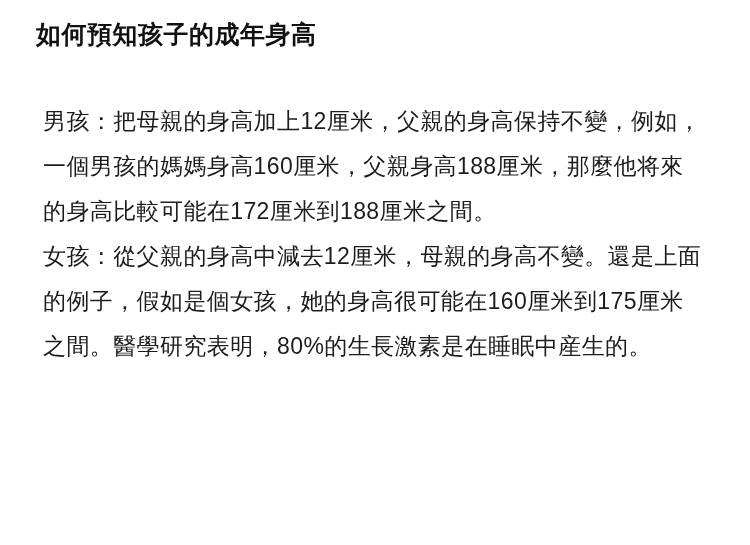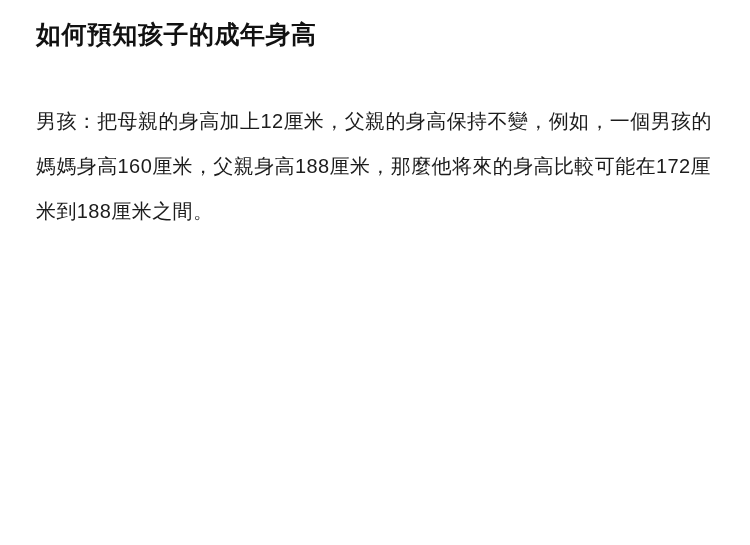--- a/index.html
+++ b/index.html
@@ -23,33 +23,34 @@
   }
   .article-title {
     font-size: 25px;
     font-weight: bold;
     line-height: 1.3;
     letter-spacing: 0.5px;
     color: #111111;
     margin: 0 0 48px 0;
   }
   .body-block {
-    font-size: 20px;
+    font-size: 23px;
     line-height: 45px;
     letter-spacing: 0.4px;
     color: #1c1c1c;
-    margin: 0;
+    margin: 7px;
   }
   .paragraph {
     margin: 0;
     text-align: left;
     text-justify: inter-ideograph;
   }
 </style>
 </head>
 <body>
 
 <div class="page">
   <h1 class="article-title">如何預知孩子的成年身高</h1>
   <div class="body-block">
     <p class="paragraph">男孩：把母親的身高加上12厘米，父親的身高保持不變，例如，一個男孩的媽媽身高160厘米，父親身高188厘米，那麼他将來的身高比較可能在172厘米到188厘米之間。</p>
+    <p class="paragraph">女孩：從父親的身高中減去12厘米，母親的身高不變。還是上面的例子，假如是個女孩，她的身高很可能在160厘米到175厘米之間。醫學研究表明，80%的生長激素是在睡眠中産生的。</p>
   </div>
 </div>
 
 </body></html>

